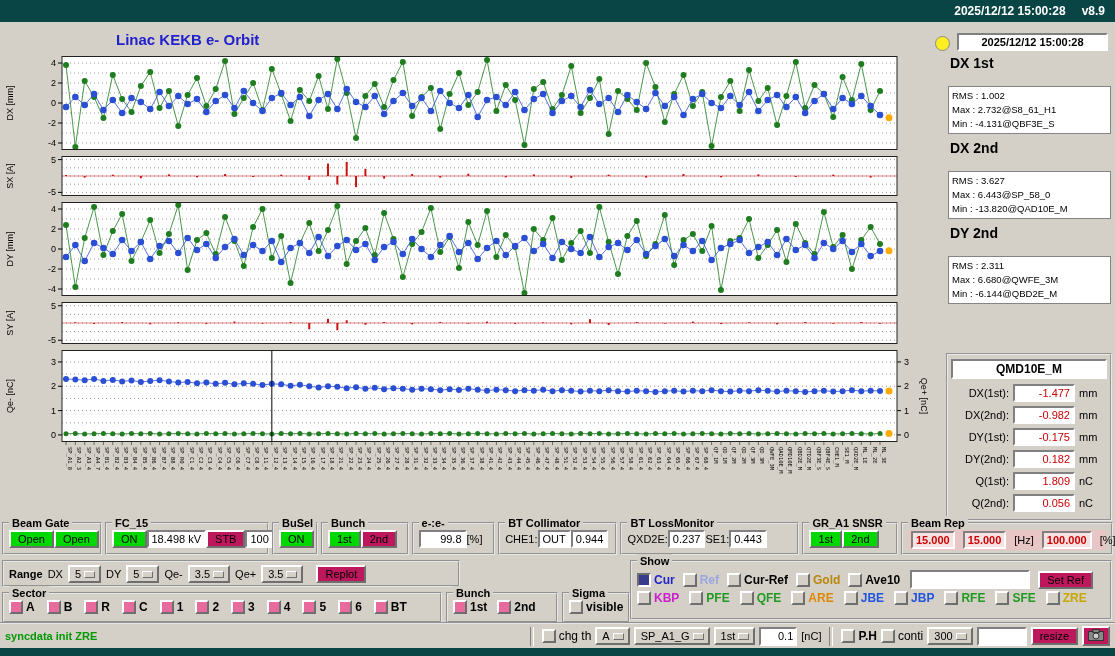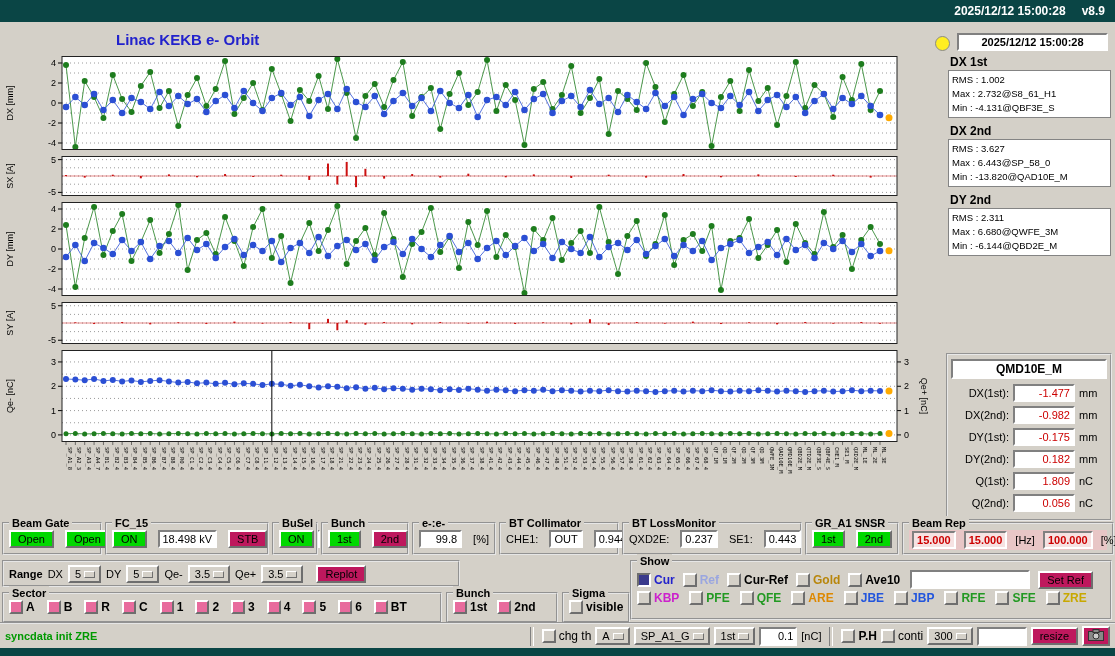--- a/index.html
+++ b/index.html
@@ -13,39 +13,39 @@
   
   .apptitle{position:absolute;left:116px;top:31px;font-size:15px;font-weight:bold;color:#2222cc}
   .led{position:absolute;left:935px;top:36px;width:13px;height:13px;border-radius:50%;
        background:#ffee22;border:1px solid #8a8a8a}
   .clockbox{position:absolute;left:957px;top:33px;width:151px;height:18px;background:#fff;
             border:2px solid;border-color:#808080 #fff #fff #808080;font-size:11px;font-weight:bold;
             display:flex;align-items:center;justify-content:center;box-sizing:border-box}
   
   .stats{position:absolute;left:948px;top:55px;width:163px}
   .statbox{margin-bottom:6px}
-  .st-title{font-size:12px;font-weight:bold;padding-left:2px;margin-bottom:1px}
+  .st-title{font-size:14px;font-weight:bold;padding-left:2px;margin-bottom:15px}
   .st-body{background:#fff;border:1px solid #848484;padding:2px 3px;font-size:9.5px;line-height:14px;
            white-space:nowrap;overflow:hidden}
   .monitor{position:absolute;left:946px;top:353px;width:166px;border:2px groove #e8e8e8;
            padding:4px 3px 3px;box-sizing:border-box}
   .mon-title{background:#fff;border:2px solid;border-color:#808080 #fff #fff #808080;text-align:center;
              font-size:12px;font-weight:bold;padding:1px 0;margin-bottom:5px}
   .mon-row{display:flex;align-items:center;gap:4px;margin:4px 0;font-size:11px}
   .mon-label{width:58px;text-align:right;white-space:nowrap}
   .mon-val{width:52px;background:#fff;border:2px solid;border-color:#808080 #fff #fff #808080;
            color:#cc0000;text-align:right;padding:0 3px;font-size:11px;line-height:14px;box-sizing:content-box}
   
   .charts{position:absolute;left:0;top:56px;width:928px}
   .chart{width:928px;position:relative}
   
   .gb{border:2px groove #e6e6e6;position:relative;padding:6px 5px 3px;box-sizing:border-box;background:#d4d0c8}
   .gt{position:absolute;top:-8px;left:5px;background:#d4d0c8;padding:0 3px;font-size:11px;font-weight:bold;
       line-height:14px;white-space:nowrap}
-  .hrow{display:flex;align-items:center;gap:11px}
+  .hrow{display:flex;align-items:center;gap:0}
   .btn{border:2px solid;border-color:#fff #6e6e6e #6e6e6e #fff;background:#be185d;font-size:11px;
        padding:1px 7px;font-family:inherit;white-space:nowrap;cursor:default}
   .btn.green{background:#00d800}
   .vbox{background:#fff;border:2px solid;border-color:#808080 #fff #fff #808080;font-size:11px;
         padding:1px 3px;white-space:nowrap}
   .vbox.pink{background:#f6e2e2;color:#cc0000;font-weight:bold}
   .lbl{font-size:11px;white-space:nowrap}
   .opt{position:relative;border:2px solid;border-color:#fff #6e6e6e #6e6e6e #fff;background:#d4d0c8;
        font-size:11px;padding:1px 18px 1px 5px;white-space:nowrap;cursor:default}
   .opt::after{content:"";position:absolute;right:4px;top:50%;margin-top:-3px;width:9px;height:5px;

